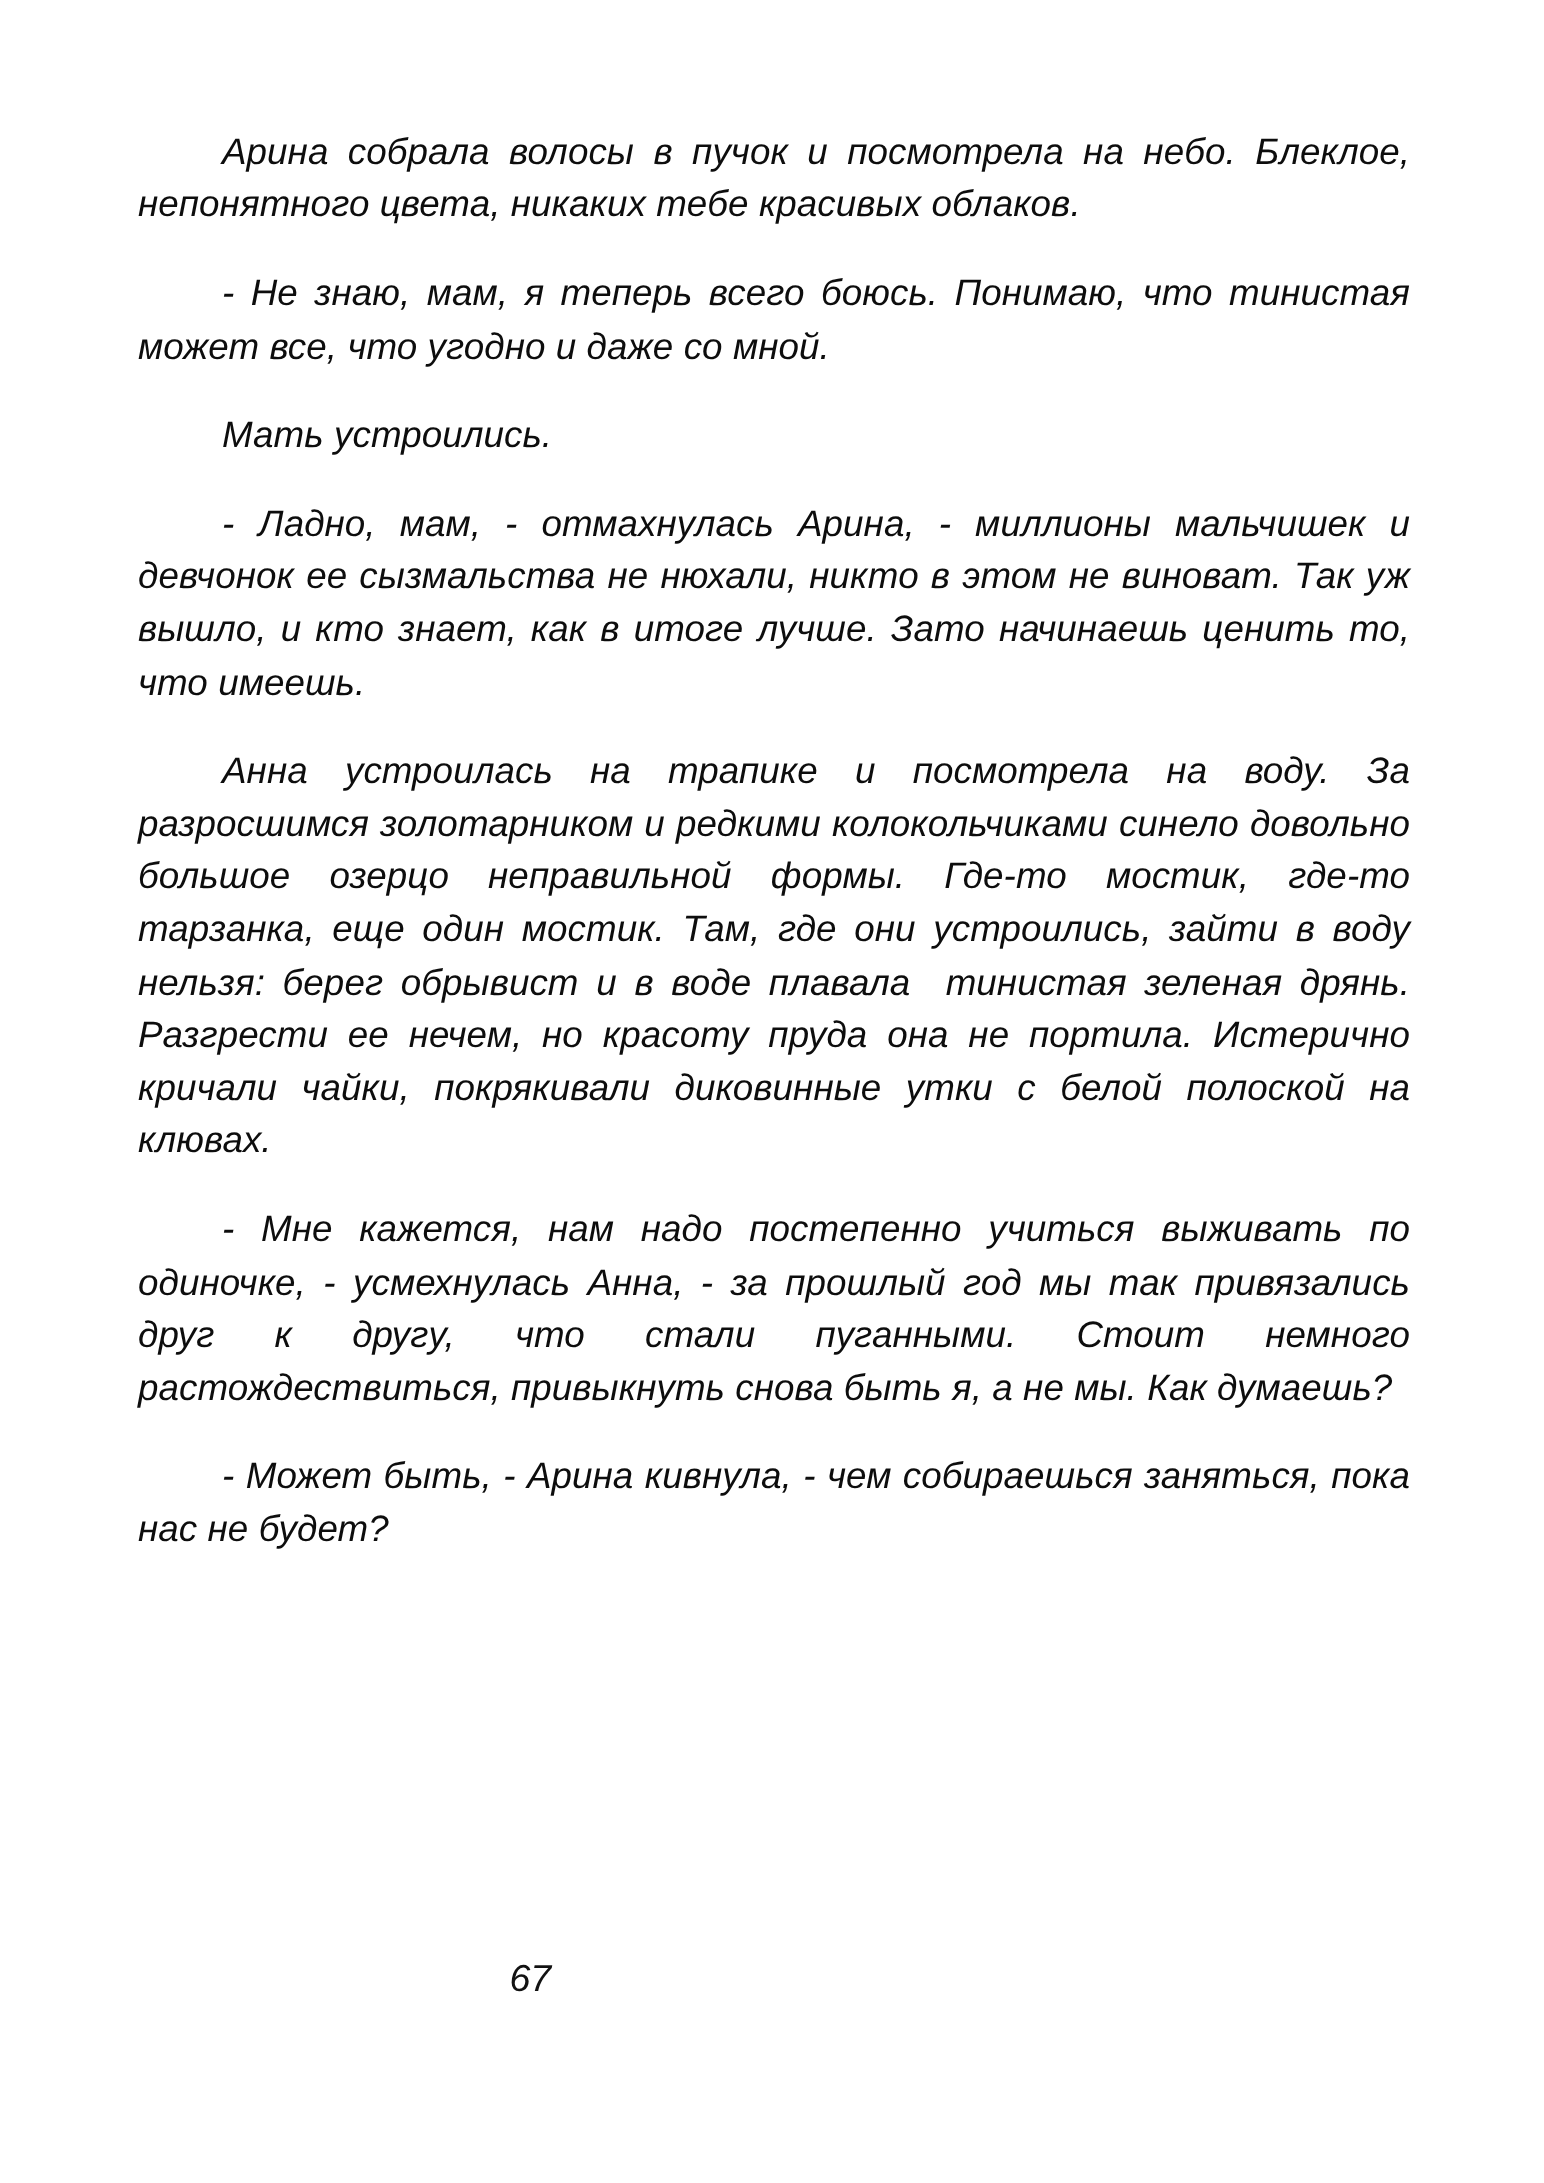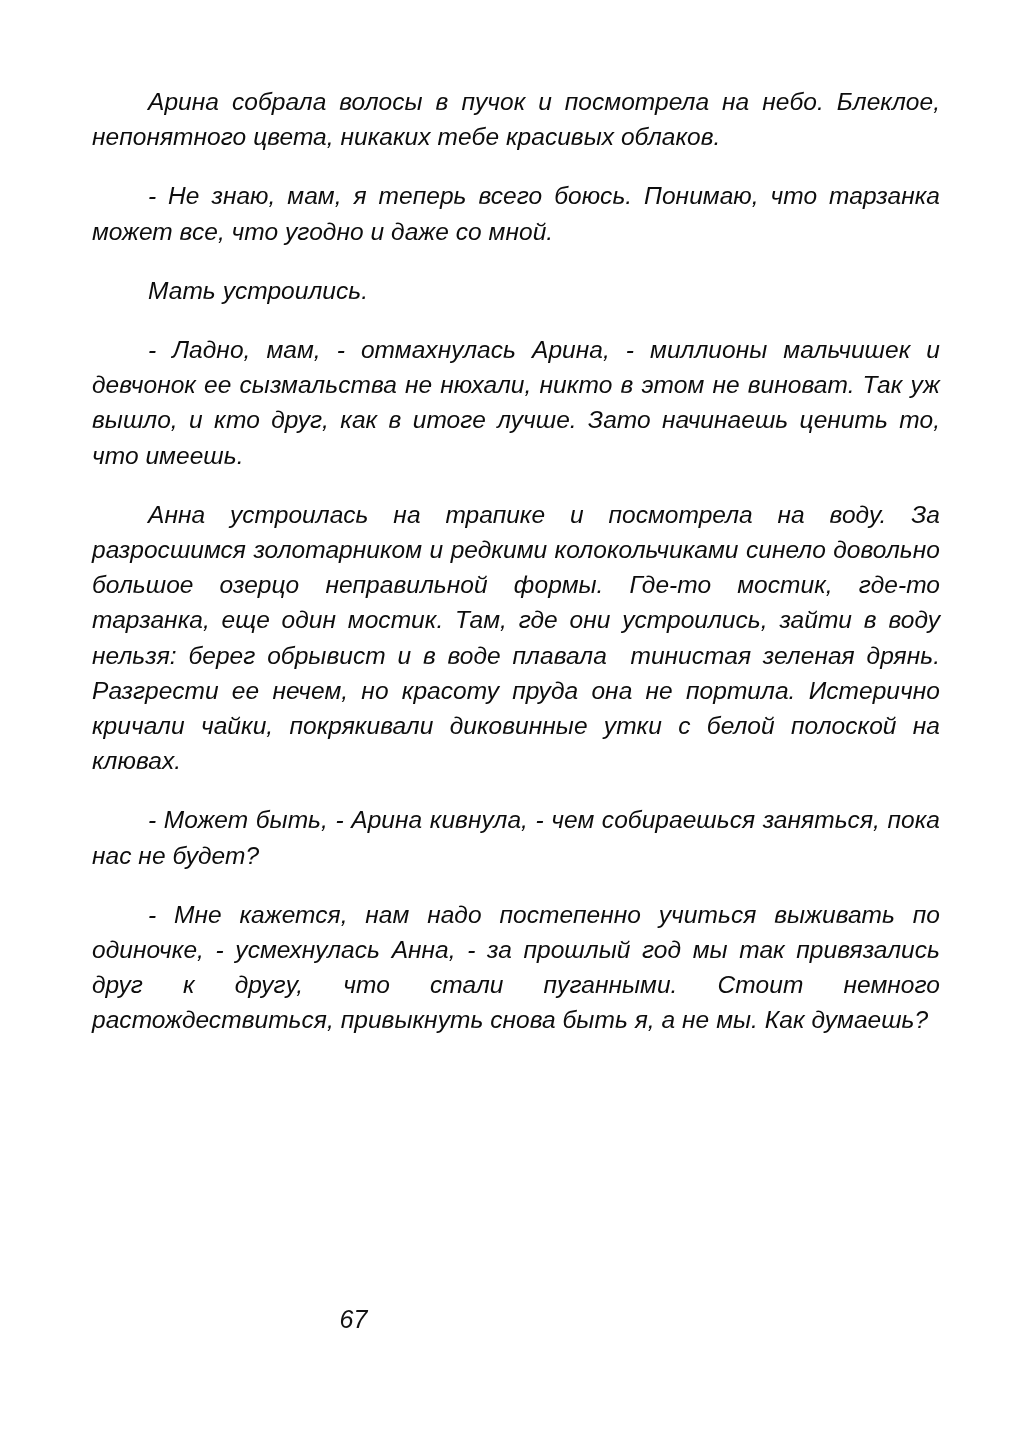--- a/index.html
+++ b/index.html
@@ -60,23 +60,23 @@
     transform: translateX(-161px);
   }
 </style>
 </head>
 <body>
 
 <div class="page">
 
   <div class="text-column">
     <p class="para">Арина собрала волосы в пучок и посмотрела на небо. Блеклое, непонятного цвета, никаких тебе красивых облаков.</p>
-    <p class="para">- Не знаю, мам, я теперь всего боюсь. Понимаю, что тарзанка может все, что угодно и даже со мной.</p>
+    <p class="para">- Не знаю, мам, я теперь всего боюсь. Понимаю, что тинистая может все, что угодно и даже со мной.</p>
     <p class="para">Мать устроились.</p>
-    <p class="para">- Ладно, мам, - отмахнулась Арина, - миллионы мальчишек и девчонок ее сызмальства не нюхали, никто в этом не виноват. Так уж вышло, и кто друг, как в итоге лучше. Зато начинаешь ценить то, что имеешь.</p>
+    <p class="para">- Ладно, мам, - отмахнулась Арина, - миллионы мальчишек и девчонок ее сызмальства не нюхали, никто в этом не виноват. Так уж вышло, и кто знает, как в итоге лучше. Зато начинаешь ценить то, что имеешь.</p>
     <p class="para">Анна устроилась на трапике и посмотрела на воду. За разросшимся золотарником и редкими колокольчиками синело довольно большое озерцо неправильной формы. Где-то мостик, где-то тарзанка, еще один мостик. Там, где они устроились, зайти в воду нельзя: берег обрывист и в воде плавала  тинистая зеленая дрянь. Разгрести ее нечем, но красоту пруда она не портила. Истерично кричали чайки, покрякивали диковинные утки с белой полоской на клювах.</p>
+    <p class="para">- Мне кажется, нам надо постепенно учиться выживать по одиночке, - усмехнулась Анна, - за прошлый год мы так привязались друг к другу, что стали пуганными. Стоит немного растождествиться, привыкнуть снова быть я, а не мы. Как думаешь?</p>
     <p class="para">- Может быть, - Арина кивнула, - чем собираешься заняться, пока нас не будет?</p>
-    <p class="para">- Мне кажется, нам надо постепенно учиться выживать по одиночке, - усмехнулась Анна, - за прошлый год мы так привязались друг к другу, что стали пуганными. Стоит немного растождествиться, привыкнуть снова быть я, а не мы. Как думаешь?</p>
   </div>
 
   <div class="page-number">67</div>
 
 </div>
 
 </body></html>

